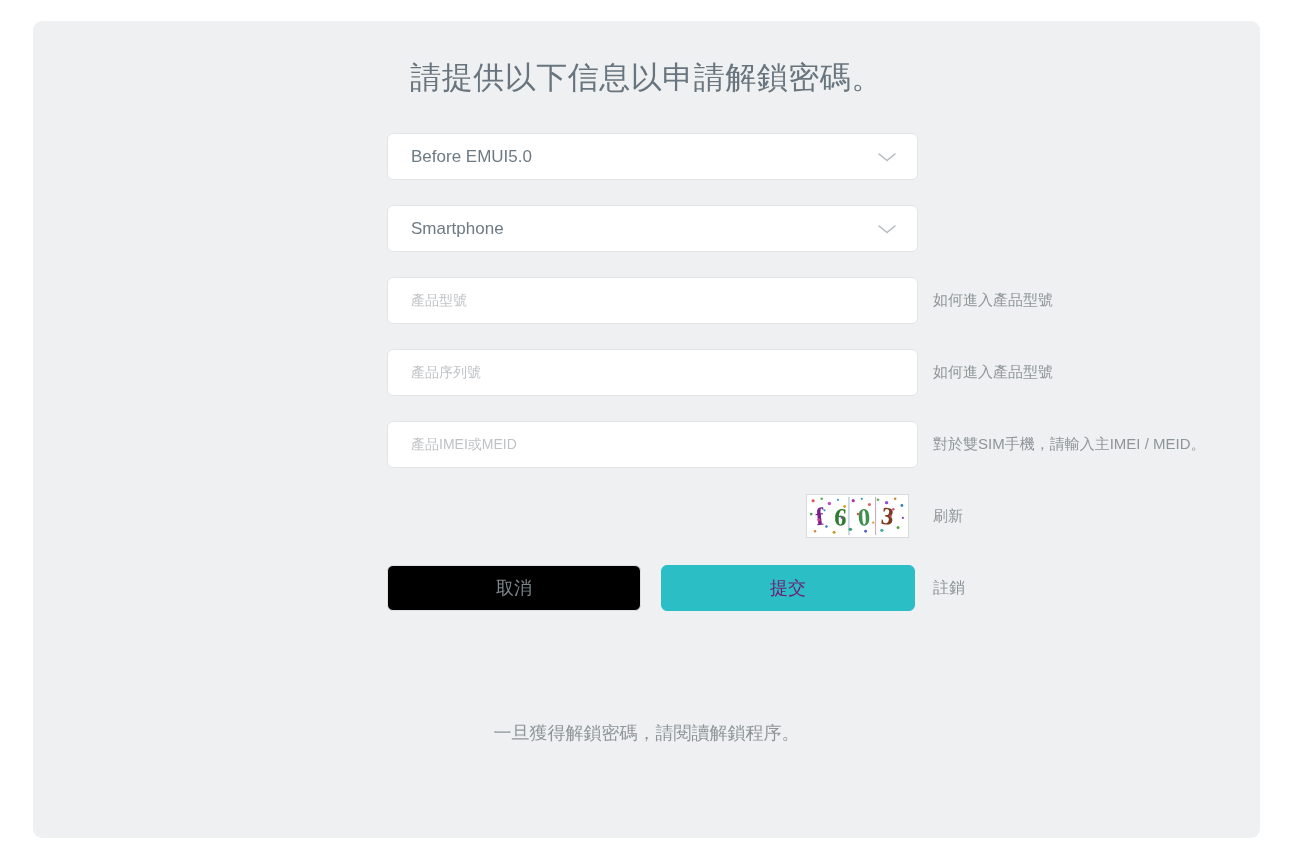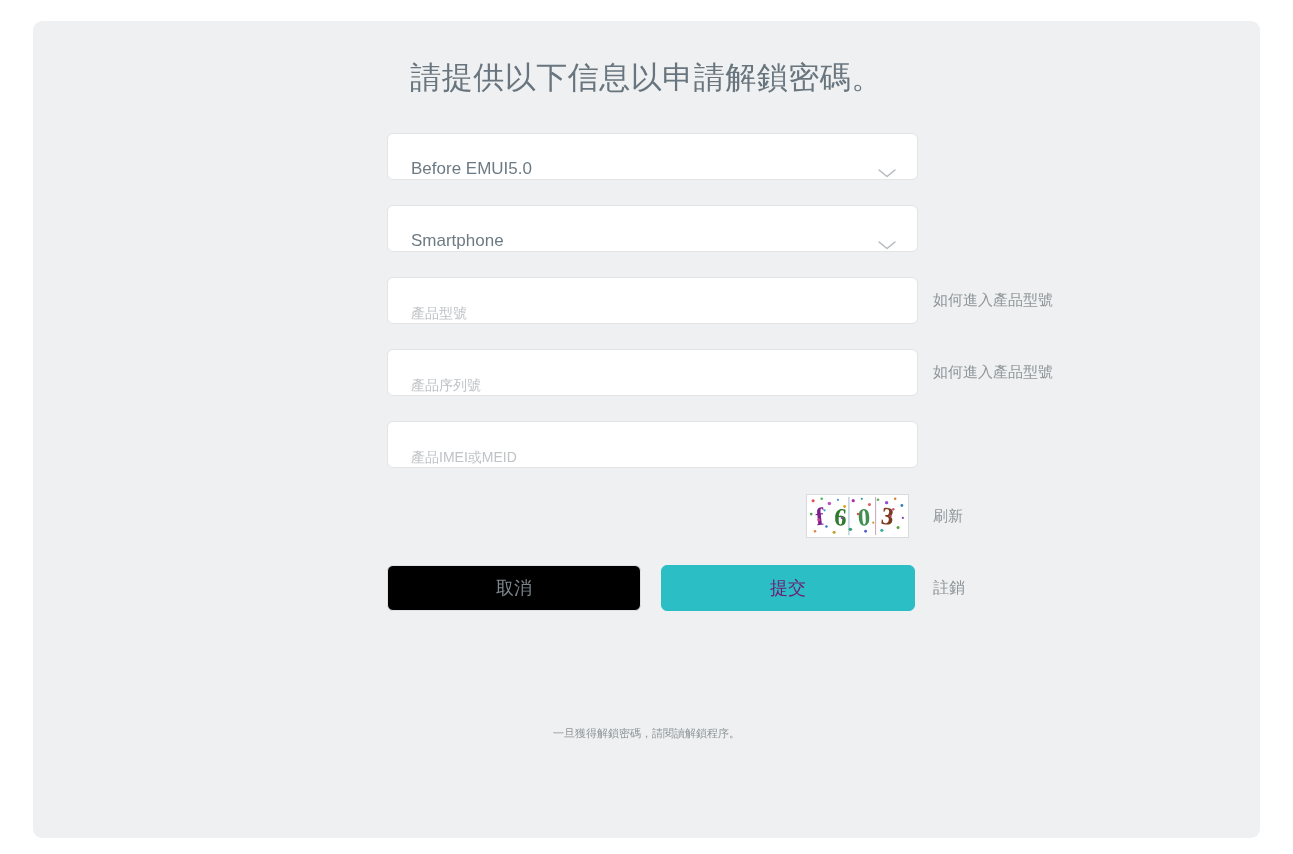--- a/index.html
+++ b/index.html
@@ -62,21 +62,21 @@
     position: absolute;
     left: 0;
     top: 0;
     width: 531px;
     height: 47px;
     background: #ffffff;
     border: 1px solid #e3e4e5;
     border-radius: 6px;
     box-sizing: border-box;
     display: flex;
-    align-items: flex-end;
+    align-items: center;
     padding: 0 20px 0 23px;
     font-size: 17px;
   }
 
   .field.select {
     justify-content: space-between;
     color: #6d7a83;
   }
 
   .field .placeholder {
@@ -179,21 +179,21 @@
 
   
   .footer {
     position: absolute;
     left: 0;
     top: 700px;
     width: 1227px;
     text-align: center;
   }
   .footer-note {
-    font-size: 11px;
+    font-size: 18px;
     color: #8e9599;
     line-height: 24px;
   }
   .footer-error {
     margin-top: 20px;
     font-size: 19px;
     color: #fa0000;
     line-height: 26px;
   }
   .footer-error .link {
@@ -245,20 +245,21 @@
         <div class="field">
           <span class="placeholder">產品序列號</span>
         </div>
         <div class="hint">如何進入產品型號</div>
       </div>
 
       <div class="row">
         <div class="field">
           <span class="placeholder">產品IMEI或MEID</span>
         </div>
+        <div class="hint">對於雙SIM手機，請輸入主IMEI / MEID。</div>
       </div>
 
 
       <div class="row row-captcha">
         <div class="captcha-img">
           <svg viewBox="0 0 103 44" width="101" height="42" aria-hidden="true">
             <rect x="0" y="0" width="103" height="44" fill="#ffffff"></rect>
             <g font-family="Liberation Serif, serif" font-size="26" font-weight="bold">
               <text x="8" y="31" fill="#7b1f8e" transform="rotate(-6 14 26)">f</text>
               <text x="27" y="32" fill="#2f7a2f" transform="rotate(4 34 26)">6</text>

